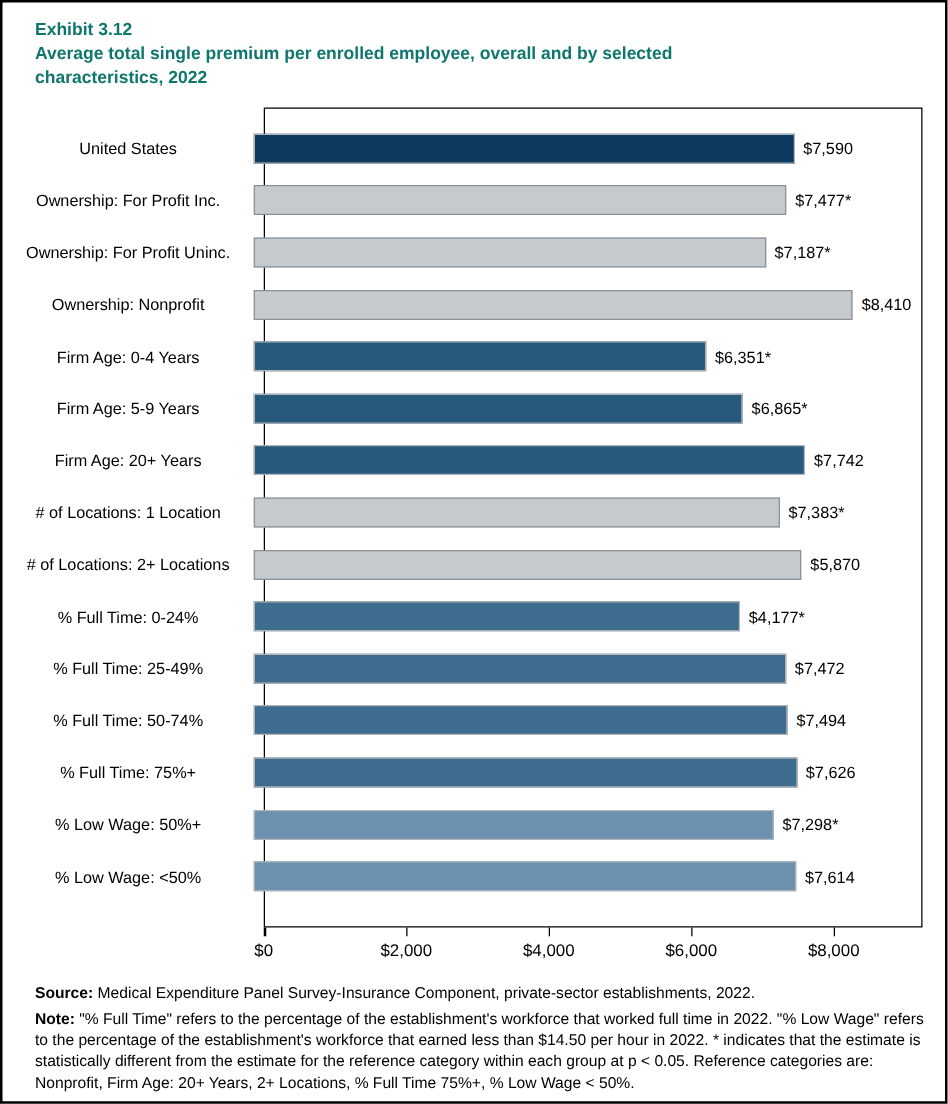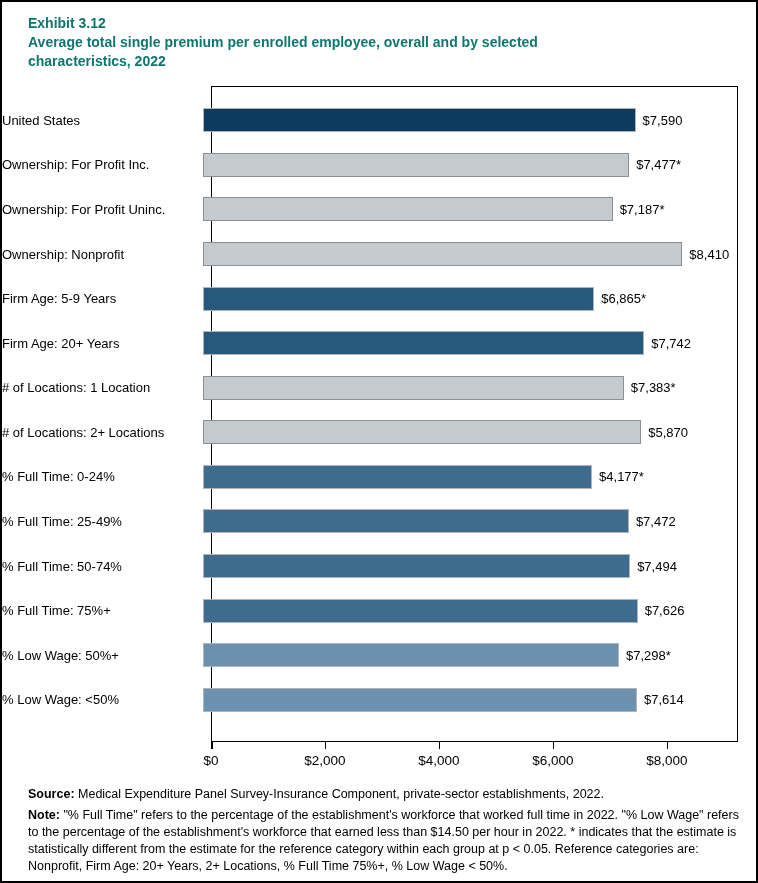--- a/index.html
+++ b/index.html
@@ -46,21 +46,21 @@
     display: flex;
     flex-direction: column;
   }
   .bar-row {
     flex: 1 1 auto;
     display: flex;
     align-items: center;
   }
   .category-label {
     flex: 0 0 201px;
-    text-align: left;
+    text-align: center;
     padding-right: 0;
     font-size: 13px;
     white-space: nowrap;
   }
   .bar-track {
     position: relative;
     width: 527px;
     display: flex;
     align-items: center;
   }
@@ -147,20 +147,27 @@
         </div>
       </div>
       <div class="bar-row">
         <div class="category-label">Ownership: Nonprofit</div>
         <div class="bar-track">
           <div class="bar" style="width: 90.9583%; background-color: rgb(197, 202, 206); border-color: rgb(138, 145, 150);"></div>
           <span class="value-label">$8,410</span>
         </div>
       </div>
       <div class="bar-row">
+        <div class="category-label">Firm Age: 0-4 Years</div>
+        <div class="bar-track">
+          <div class="bar" style="width: 68.6892%; background-color: rgb(39, 89, 125); border-color: rgb(174, 180, 185);"></div>
+          <span class="value-label">$6,351*</span>
+        </div>
+      </div>
+      <div class="bar-row">
         <div class="category-label">Firm Age: 5-9 Years</div>
         <div class="bar-track">
           <div class="bar" style="width: 74.2483%; background-color: rgb(39, 89, 125); border-color: rgb(174, 180, 185);"></div>
           <span class="value-label">$6,865*</span>
         </div>
       </div>
       <div class="bar-row">
         <div class="category-label">Firm Age: 20+ Years</div>
         <div class="bar-track">
           <div class="bar" style="width: 83.7335%; background-color: rgb(39, 89, 125); border-color: rgb(174, 180, 185);"></div>

